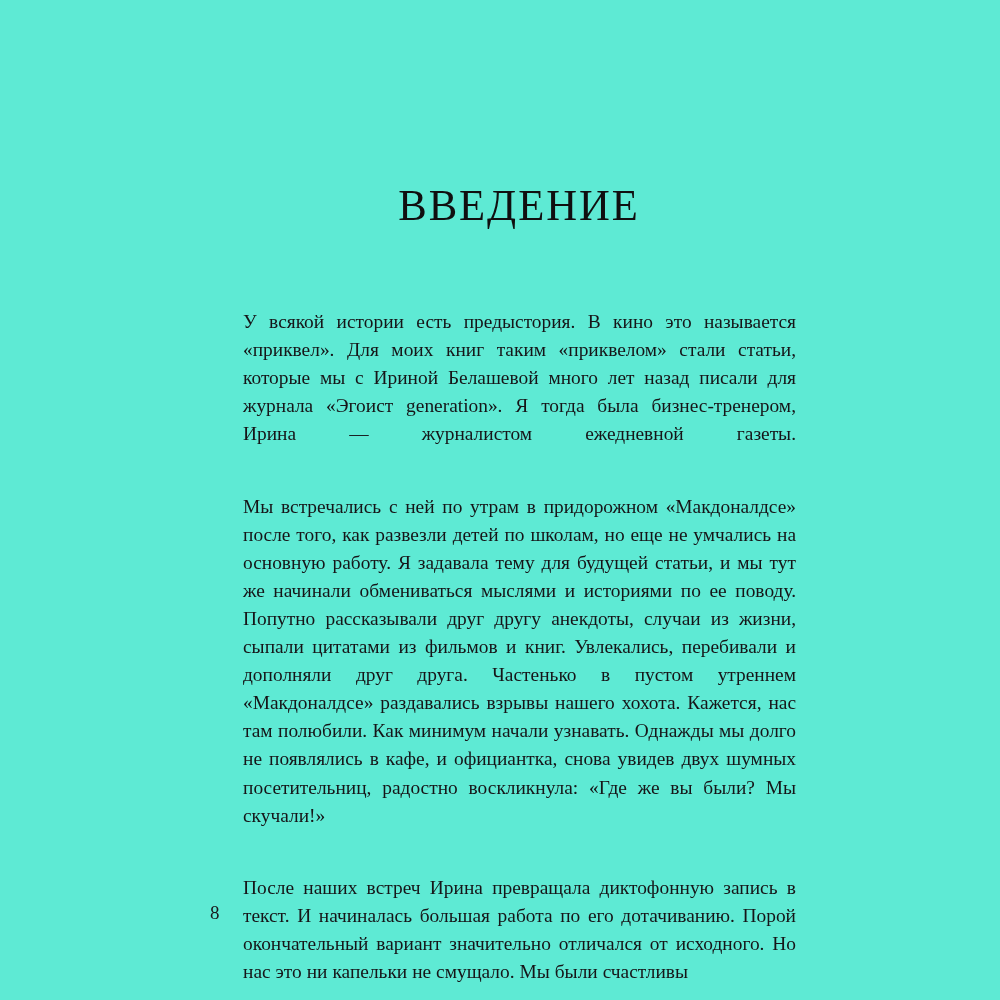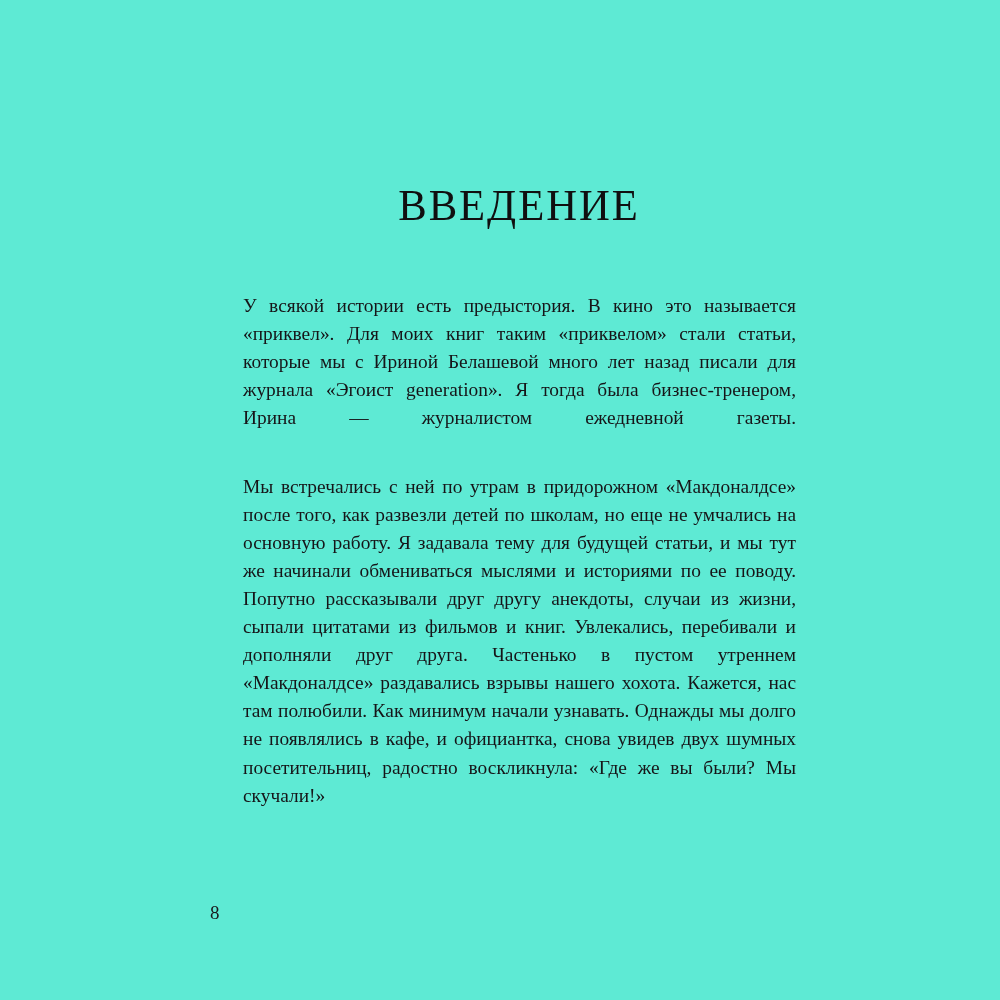--- a/index.html
+++ b/index.html
@@ -42,21 +42,21 @@
 
   
   .text-block {
     position: absolute;
     left: 243px;
     top: 292px;
     width: 553px;
   }
 
   .para {
-    margin: 0 0 12px 0;
+    margin: 16px 0 12px 0;
     font-size: 19.4px;
     line-height: 28.1px;
     color: #161518;
     text-align: justify;
     text-justify: inter-word;
     hyphens: manual;
     -webkit-hyphens: manual;
     word-spacing: 0.1px;
   }
   .para:last-child {
@@ -100,19 +100,20 @@
 </head>
 <body>
 
 <div class="page">
 
   <h1 class="chapter-title">ВВЕДЕНИЕ</h1>
 
   <div class="text-block">
     <p class="para">У всякой истории есть предыстория. В кино это называется «приквел». Для моих книг таким «приквелом» стали статьи, которые мы с Ириной Белашевой много лет назад писали для журнала «Эгоист generation». Я тогда была бизнес-тренером, Ирина — журналистом ежедневной газеты.</p>
     <p class="para">Мы встречались с ней по утрам в придорожном «Макдоналдсе» после того, как развезли детей по школам, но еще не умча­лись на основную работу. Я задавала тему для будущей статьи, и мы тут же начинали обмениваться мыслями и историями по ее поводу. Попутно рассказывали друг другу анекдоты, случаи из жизни, сыпали цитатами из фильмов и книг. Увлекались, перебивали и дополняли друг друга. Частенько в пустом ут­реннем «Макдоналдсе» раздавались взрывы нашего хохота. Кажется, нас там полюбили. Как минимум начали узнавать. Однажды мы долго не появлялись в кафе, и официантка, снова увидев двух шумных посетительниц, радостно воскликнула: «Где же вы были? Мы скучали!»</p>
+    <p class="para no-stretch">После наших встреч Ирина превращала диктофонную запись в текст. И начиналась большая работа по его дотачиванию. По­рой окончательный вариант значительно отличался от исход­ного. Но нас это ни капельки не смущало. Мы были счастливы</p>
   </div>
 
   <div class="footer">
     <span class="folio">8</span>
   </div>
 
 </div>
 
 </body></html>

